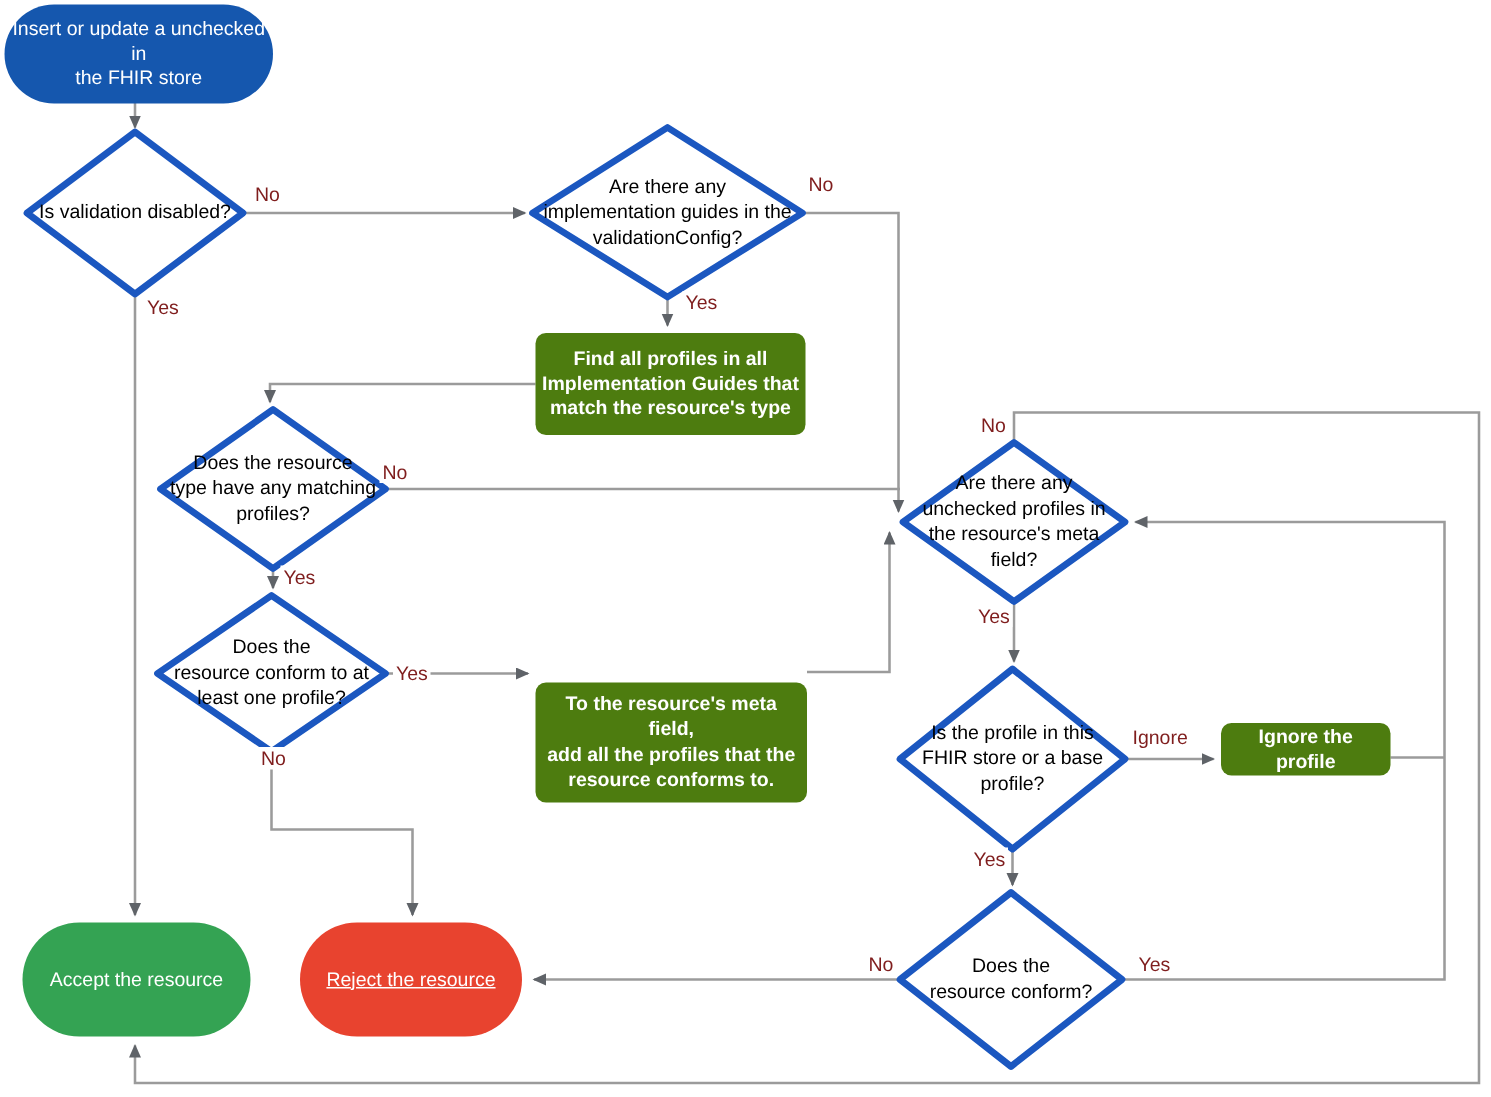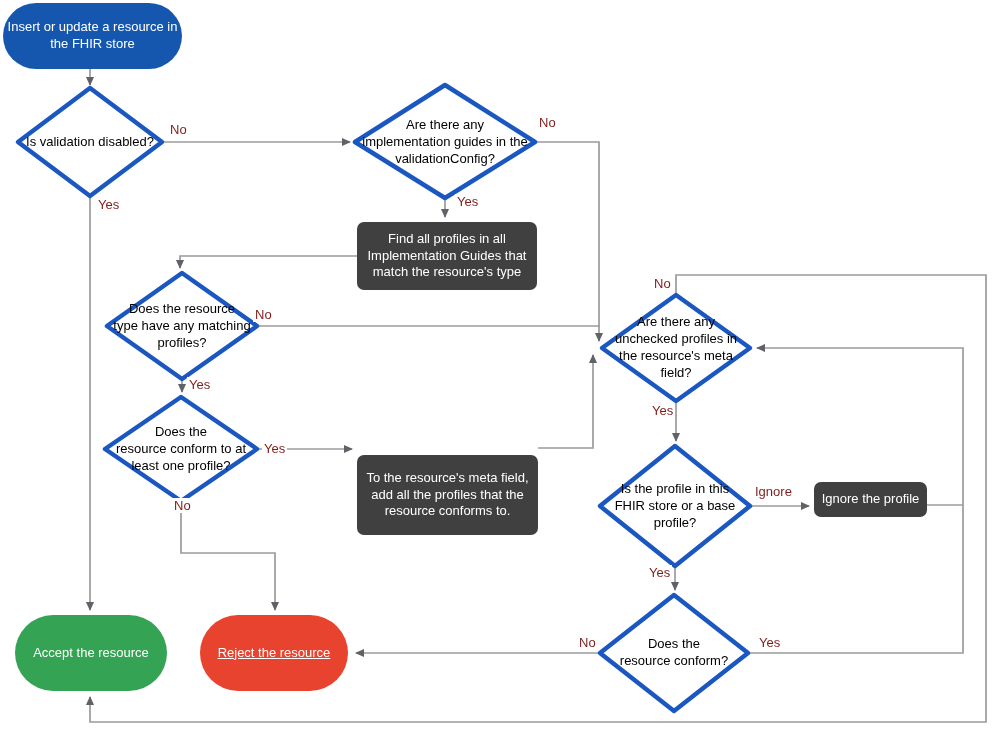--- a/index.html
+++ b/index.html
@@ -10,21 +10,21 @@
   .wires { position:absolute; left:0; top:0; }
   .wires path.conn { fill:none; stroke:#9b9b9b; stroke-width:1.7; }
   .wires polygon.decision { fill:#ffffff; stroke:#1b57c0; stroke-width:4.5; stroke-linejoin:round; }
 
   .node {
     position:absolute; display:flex; align-items:center; justify-content:center;
     text-align:center; white-space:pre-line; font-size:13px; line-height:1.3;
     color:#ffffff; box-sizing:border-box; padding:4px;
   }
   .pill-start  { left:3px;   top:3px;   width:179px; height:66px; background:#1557ae; border-radius:34px; }
-  .proc        { background:#404040; border-radius:7px; }
+  .proc        { background:#4d7c0f; border-radius:7px;font-weight:bold; }
   .proc-find   { left:357px; top:222px; width:180px; height:68px; }
   .proc-add    { left:357px; top:408px; width:181px; height:80px;margin-top:47px; }
   .proc-ignore { left:814px; top:482px; width:113px; height:35px; }
   .pill-accept { left:15px;  top:615px; width:152px; height:76px; background:#34a353; border-radius:38px; }
   .pill-reject { left:200px; top:615px; width:148px; height:76px; background:#e8432f; border-radius:38px;text-decoration:underline; }
 
   .dlabel {
     position:absolute; transform:translate(-50%,-50%); text-align:center;
     white-space:pre-line; font-size:13px; line-height:1.3; color:#000000;
   }
@@ -65,21 +65,21 @@
 
     <polygon class="decision" points="90,88 162,142 90,196 18,142"></polygon>
     <polygon class="decision" points="445,85 535,142 445,198 355,142"></polygon>
     <polygon class="decision" points="182,273 257,326 182,379 107,326"></polygon>
     <polygon class="decision" points="181,397 257,449 181,501 105,449"></polygon>
     <polygon class="decision" points="676,295 750,348 676,401 602,348"></polygon>
     <polygon class="decision" points="675,446 750,506 675,566 600,506"></polygon>
     <polygon class="decision" points="674,595 748,653 674,711 600,653"></polygon>
   </svg>
 
-  <div class="node pill-start">Insert or update a resource in
+  <div class="node pill-start">Insert or update a unchecked in
 the FHIR store</div>
   <div class="node proc proc-find">Find all profiles in all
 Implementation Guides that
 match the resource's type</div>
   <div class="node proc proc-add">To the resource's meta field,
 add all the profiles that the
 resource conforms to.</div>
   <div class="node proc proc-ignore">Ignore the profile</div>
   <div class="node pill-accept">Accept the resource</div>
   <div class="node pill-reject">Reject the resource</div>

